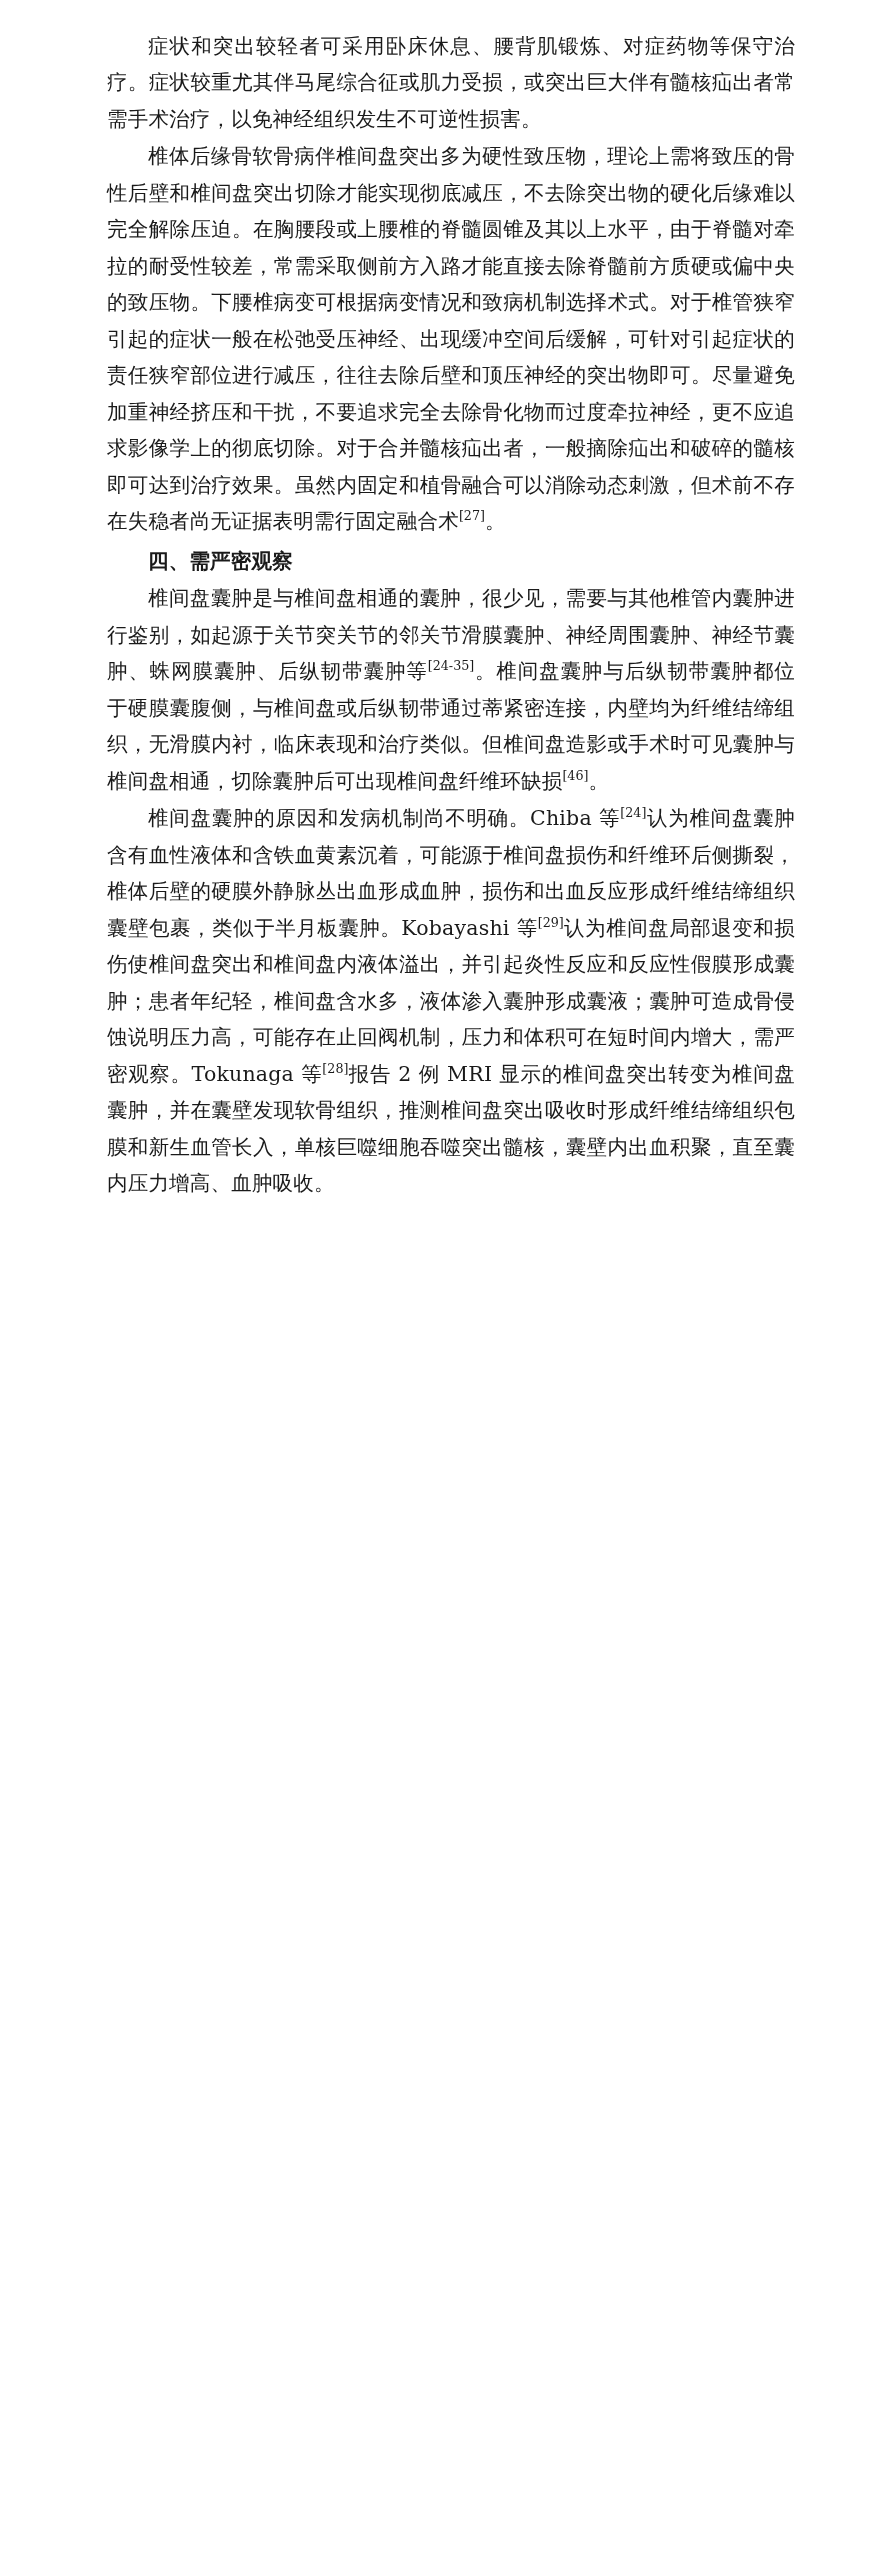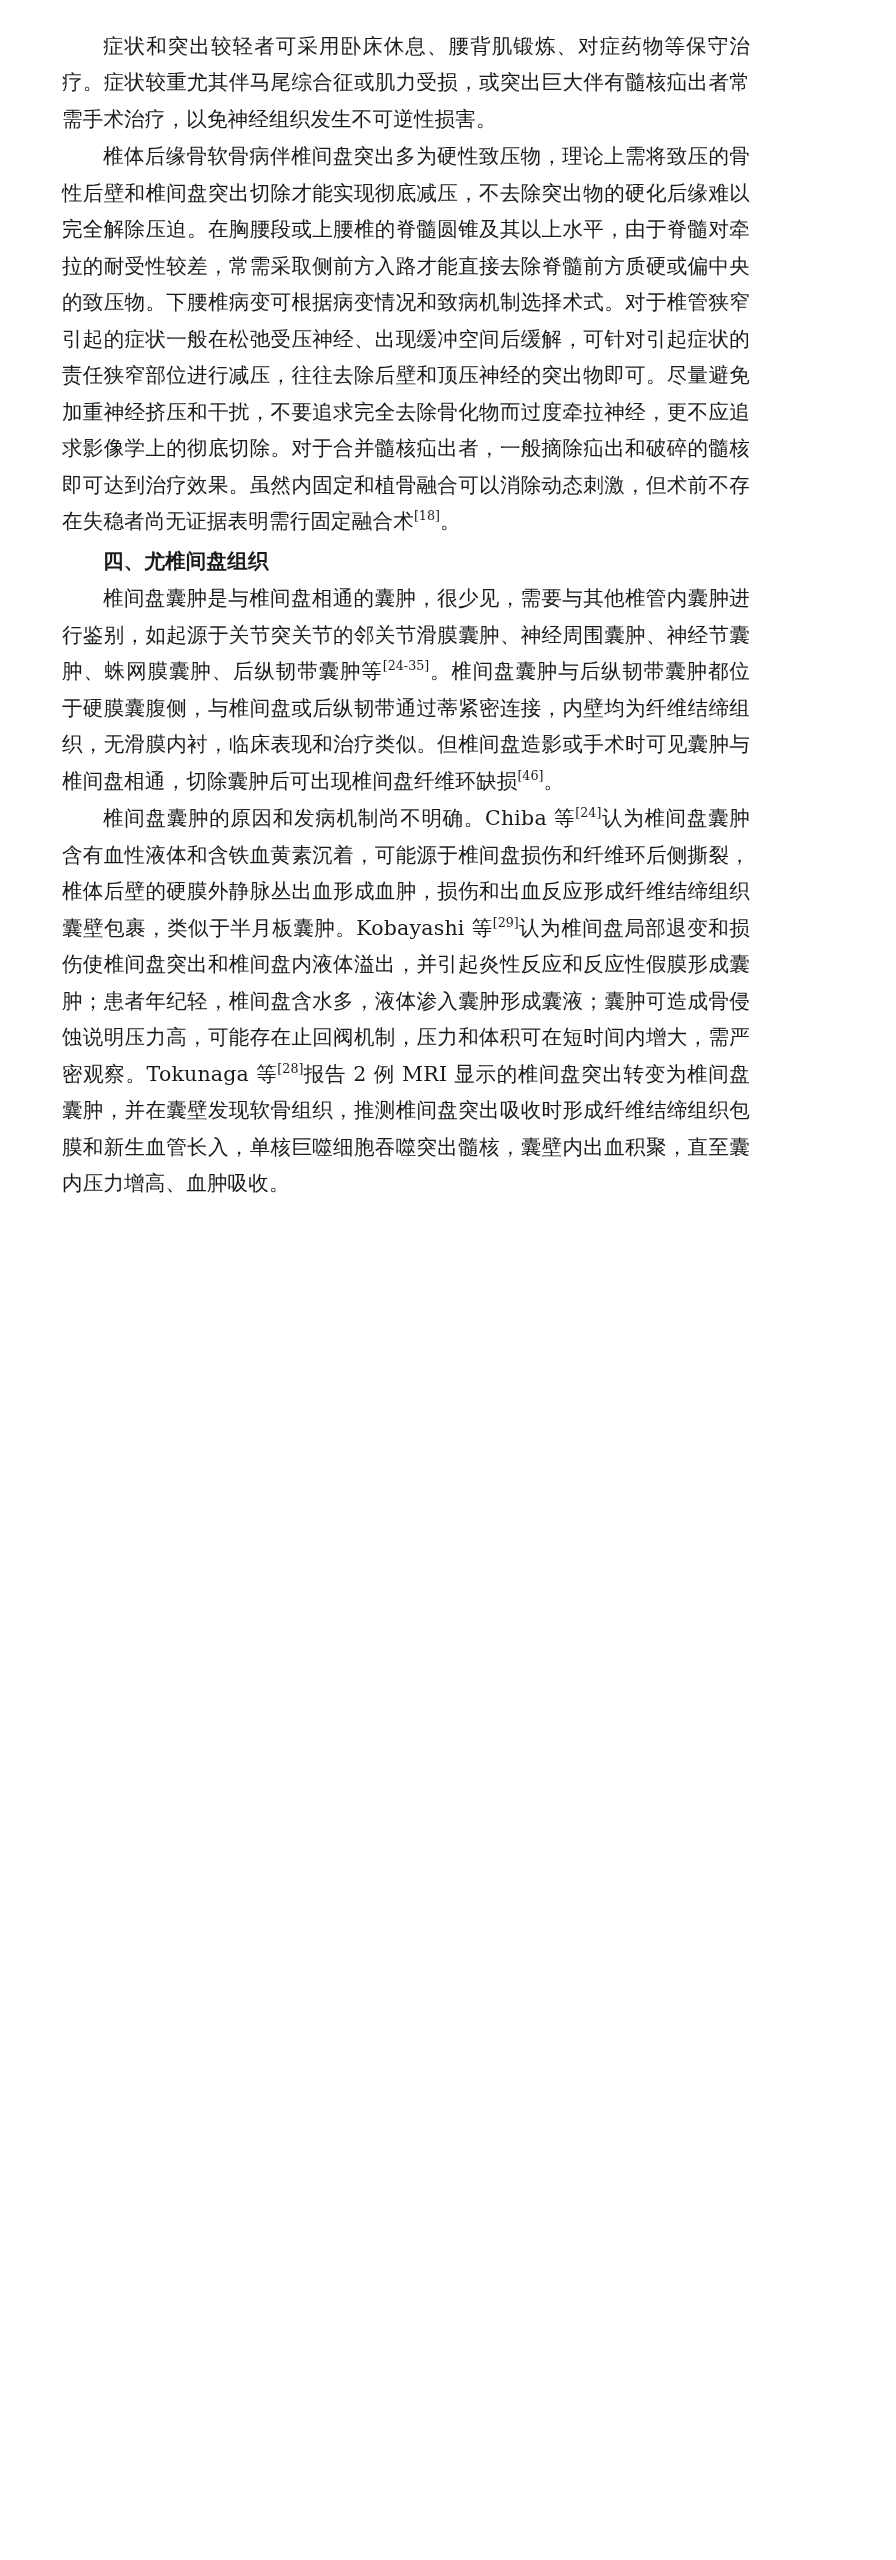--- a/index.html
+++ b/index.html
@@ -12,20 +12,21 @@
     min-height: 2560px;
     font-family: "DejaVu Serif", "Liberation Serif", serif;
     color: #1a1a1a;
   }
   .page {
     width: 812px;
     min-height: 2560px;
     box-sizing: border-box;
     padding: 28px 62px 30px 62px;
     background: #ffffff;
+    margin-left: 45px;
   }
   .para {
     font-size: 20.5px;
     line-height: 1.78;
     text-align: justify;
     text-justify: inter-ideograph;
     margin: 0 0 1px 0;
     letter-spacing: 0.2px;
     text-indent: 2em;
   }
@@ -46,25 +47,25 @@
 </head>
 <body>
 
 <div class="page">
 
   <p class="para">
     <span>症状和突出较轻者可采用卧床休息、腰背肌锻炼、对症药物等保守治疗。症状较重尤其伴马尾综合征或肌力受损，或突出巨大伴有髓核疝出者常需手术治疗，以免神经组织发生不可逆性损害。</span>
   </p>
 
   <p class="para">
-    <span>椎体后缘骨软骨病伴椎间盘突出多为硬性致压物，理论上需将致压的骨性后壁和椎间盘突出切除才能实现彻底减压，不去除突出物的硬化后缘难以完全解除压迫。在胸腰段或上腰椎的脊髓圆锥及其以上水平，由于脊髓对牵拉的耐受性较差，常需采取侧前方入路才能直接去除脊髓前方质硬或偏中央的致压物。下腰椎病变可根据病变情况和致病机制选择术式。对于椎管狭窄引起的症状一般在松弛受压神经、出现缓冲空间后缓解，可针对引起症状的责任狭窄部位进行减压，往往去除后壁和顶压神经的突出物即可。尽量避免加重神经挤压和干扰，不要追求完全去除骨化物而过度牵拉神经，更不应追求影像学上的彻底切除。对于合并髓核疝出者，一般摘除疝出和破碎的髓核即可达到治疗效果。虽然内固定和植骨融合可以消除动态刺激，但术前不存在失稳者尚无证据表明需行固定融合术</span><sup>[18]</sup><span>。</span>
+    <span>椎体后缘骨软骨病伴椎间盘突出多为硬性致压物，理论上需将致压的骨性后壁和椎间盘突出切除才能实现彻底减压，不去除突出物的硬化后缘难以完全解除压迫。在胸腰段或上腰椎的脊髓圆锥及其以上水平，由于脊髓对牵拉的耐受性较差，常需采取侧前方入路才能直接去除脊髓前方质硬或偏中央的致压物。下腰椎病变可根据病变情况和致病机制选择术式。对于椎管狭窄引起的症状一般在松弛受压神经、出现缓冲空间后缓解，可针对引起症状的责任狭窄部位进行减压，往往去除后壁和顶压神经的突出物即可。尽量避免加重神经挤压和干扰，不要追求完全去除骨化物而过度牵拉神经，更不应追求影像学上的彻底切除。对于合并髓核疝出者，一般摘除疝出和破碎的髓核即可达到治疗效果。虽然内固定和植骨融合可以消除动态刺激，但术前不存在失稳者尚无证据表明需行固定融合术</span><sup>[27]</sup><span>。</span>
   </p>
 
   <h2 class="heading">
-    <span>四、尤椎间盘组织</span>
+    <span>四、需严密观察</span>
   </h2>
 
   <p class="para">
     <span>椎间盘囊肿是与椎间盘相通的囊肿，很少见，需要与其他椎管内囊肿进行鉴别，如起源于关节突关节的邻关节滑膜囊肿、神经周围囊肿、神经节囊肿、蛛网膜囊肿、后纵韧带囊肿等</span><sup>[24-35]</sup><span>。椎间盘囊肿与后纵韧带囊肿都位于硬膜囊腹侧，与椎间盘或后纵韧带通过蒂紧密连接，内壁均为纤维结缔组织，无滑膜内衬，临床表现和治疗类似。但椎间盘造影或手术时可见囊肿与椎间盘相通，切除囊肿后可出现椎间盘纤维环缺损</span><sup>[46]</sup><span>。</span>
   </p>
 
 
 
   <p class="para">
     <span>椎间盘囊肿的原因和发病机制尚不明确。Chiba 等</span><sup>[24]</sup><span>认为椎间盘囊肿含有血性液体和含铁血黄素沉着，可能源于椎间盘损伤和纤维环后侧撕裂，椎体后壁的硬膜外静脉丛出血形成血肿，损伤和出血反应形成纤维结缔组织囊壁包裹，类似于半月板囊肿。Kobayashi 等</span><sup>[29]</sup><span>认为椎间盘局部退变和损伤使椎间盘突出和椎间盘内液体溢出，并引起炎性反应和反应性假膜形成囊肿；患者年纪轻，椎间盘含水多，液体渗入囊肿形成囊液；囊肿可造成骨侵蚀说明压力高，可能存在止回阀机制，压力和体积可在短时间内增大，需严密观察。Tokunaga 等</span><sup>[28]</sup><span>报告 2 例 MRI 显示的椎间盘突出转变为椎间盘囊肿，并在囊壁发现软骨组织，推测椎间盘突出吸收时形成纤维结缔组织包膜和新生血管长入，单核巨噬细胞吞噬突出髓核，囊壁内出血积聚，直至囊内压力增高、血肿吸收。</span>

